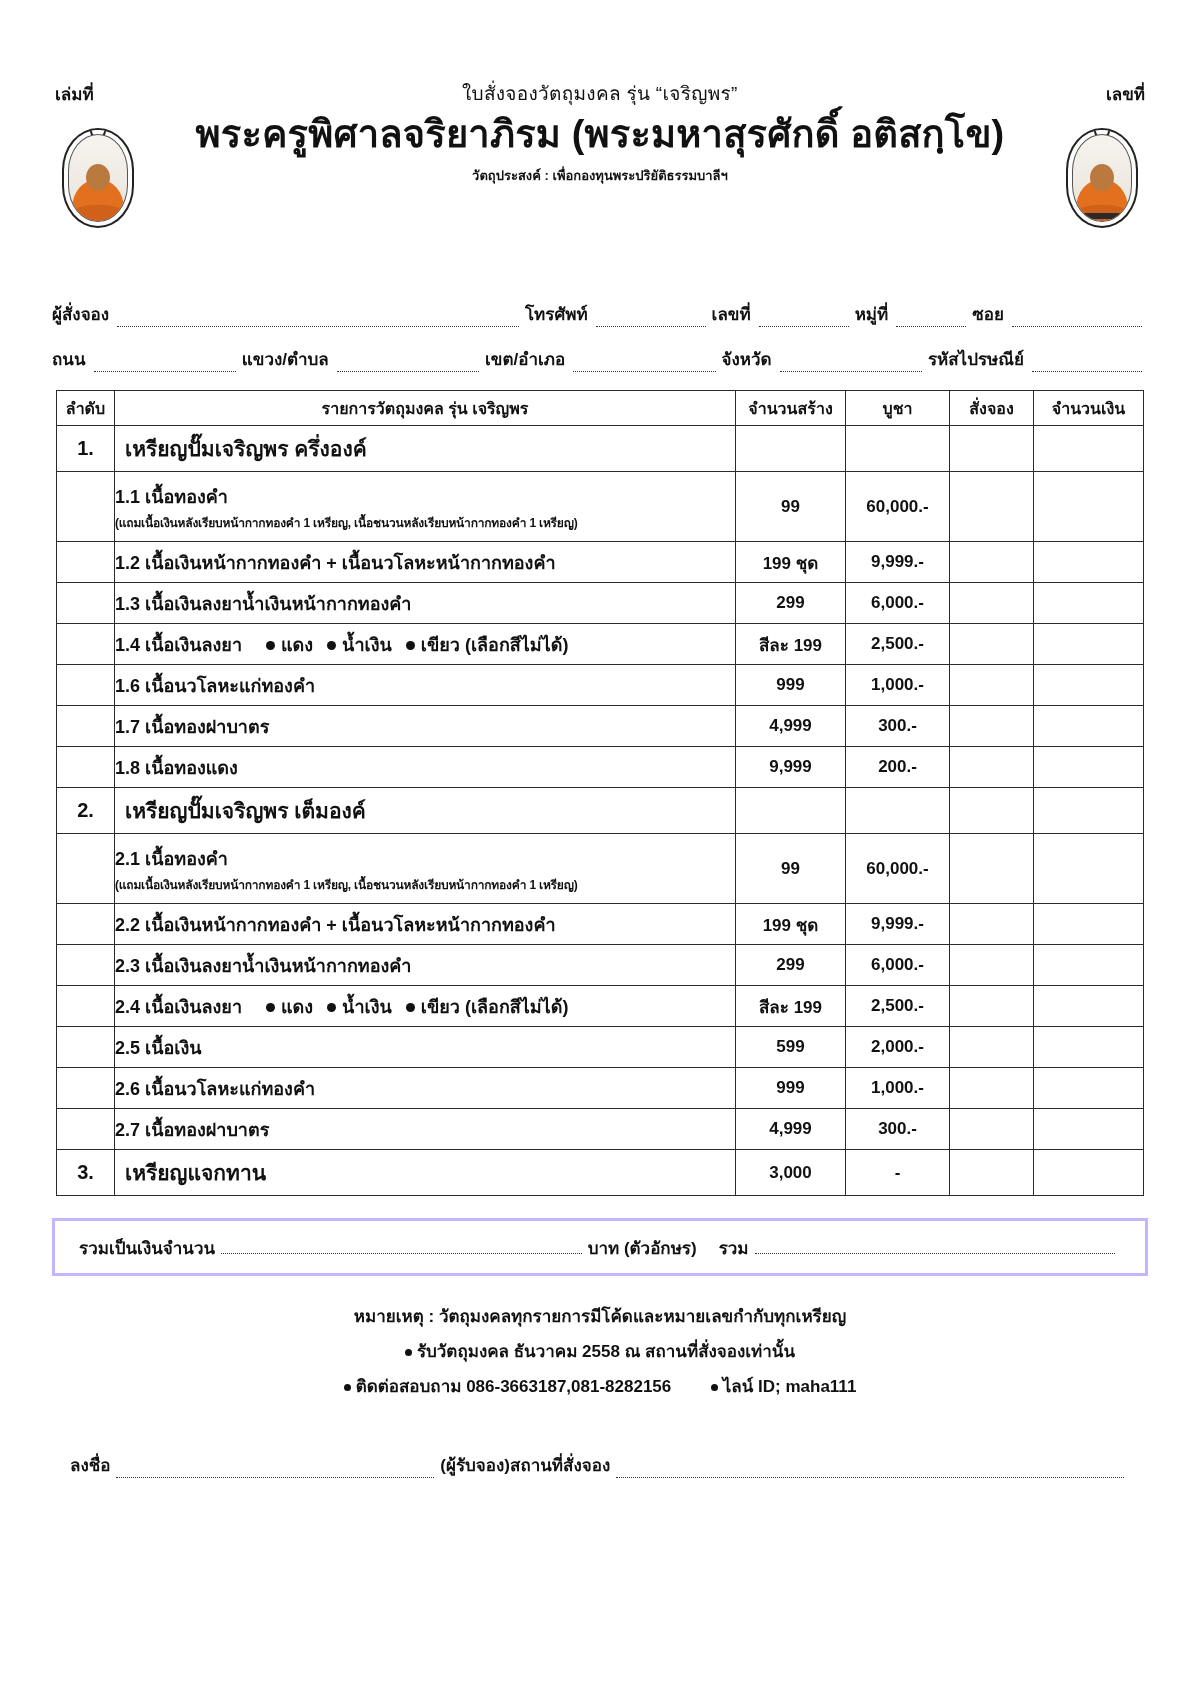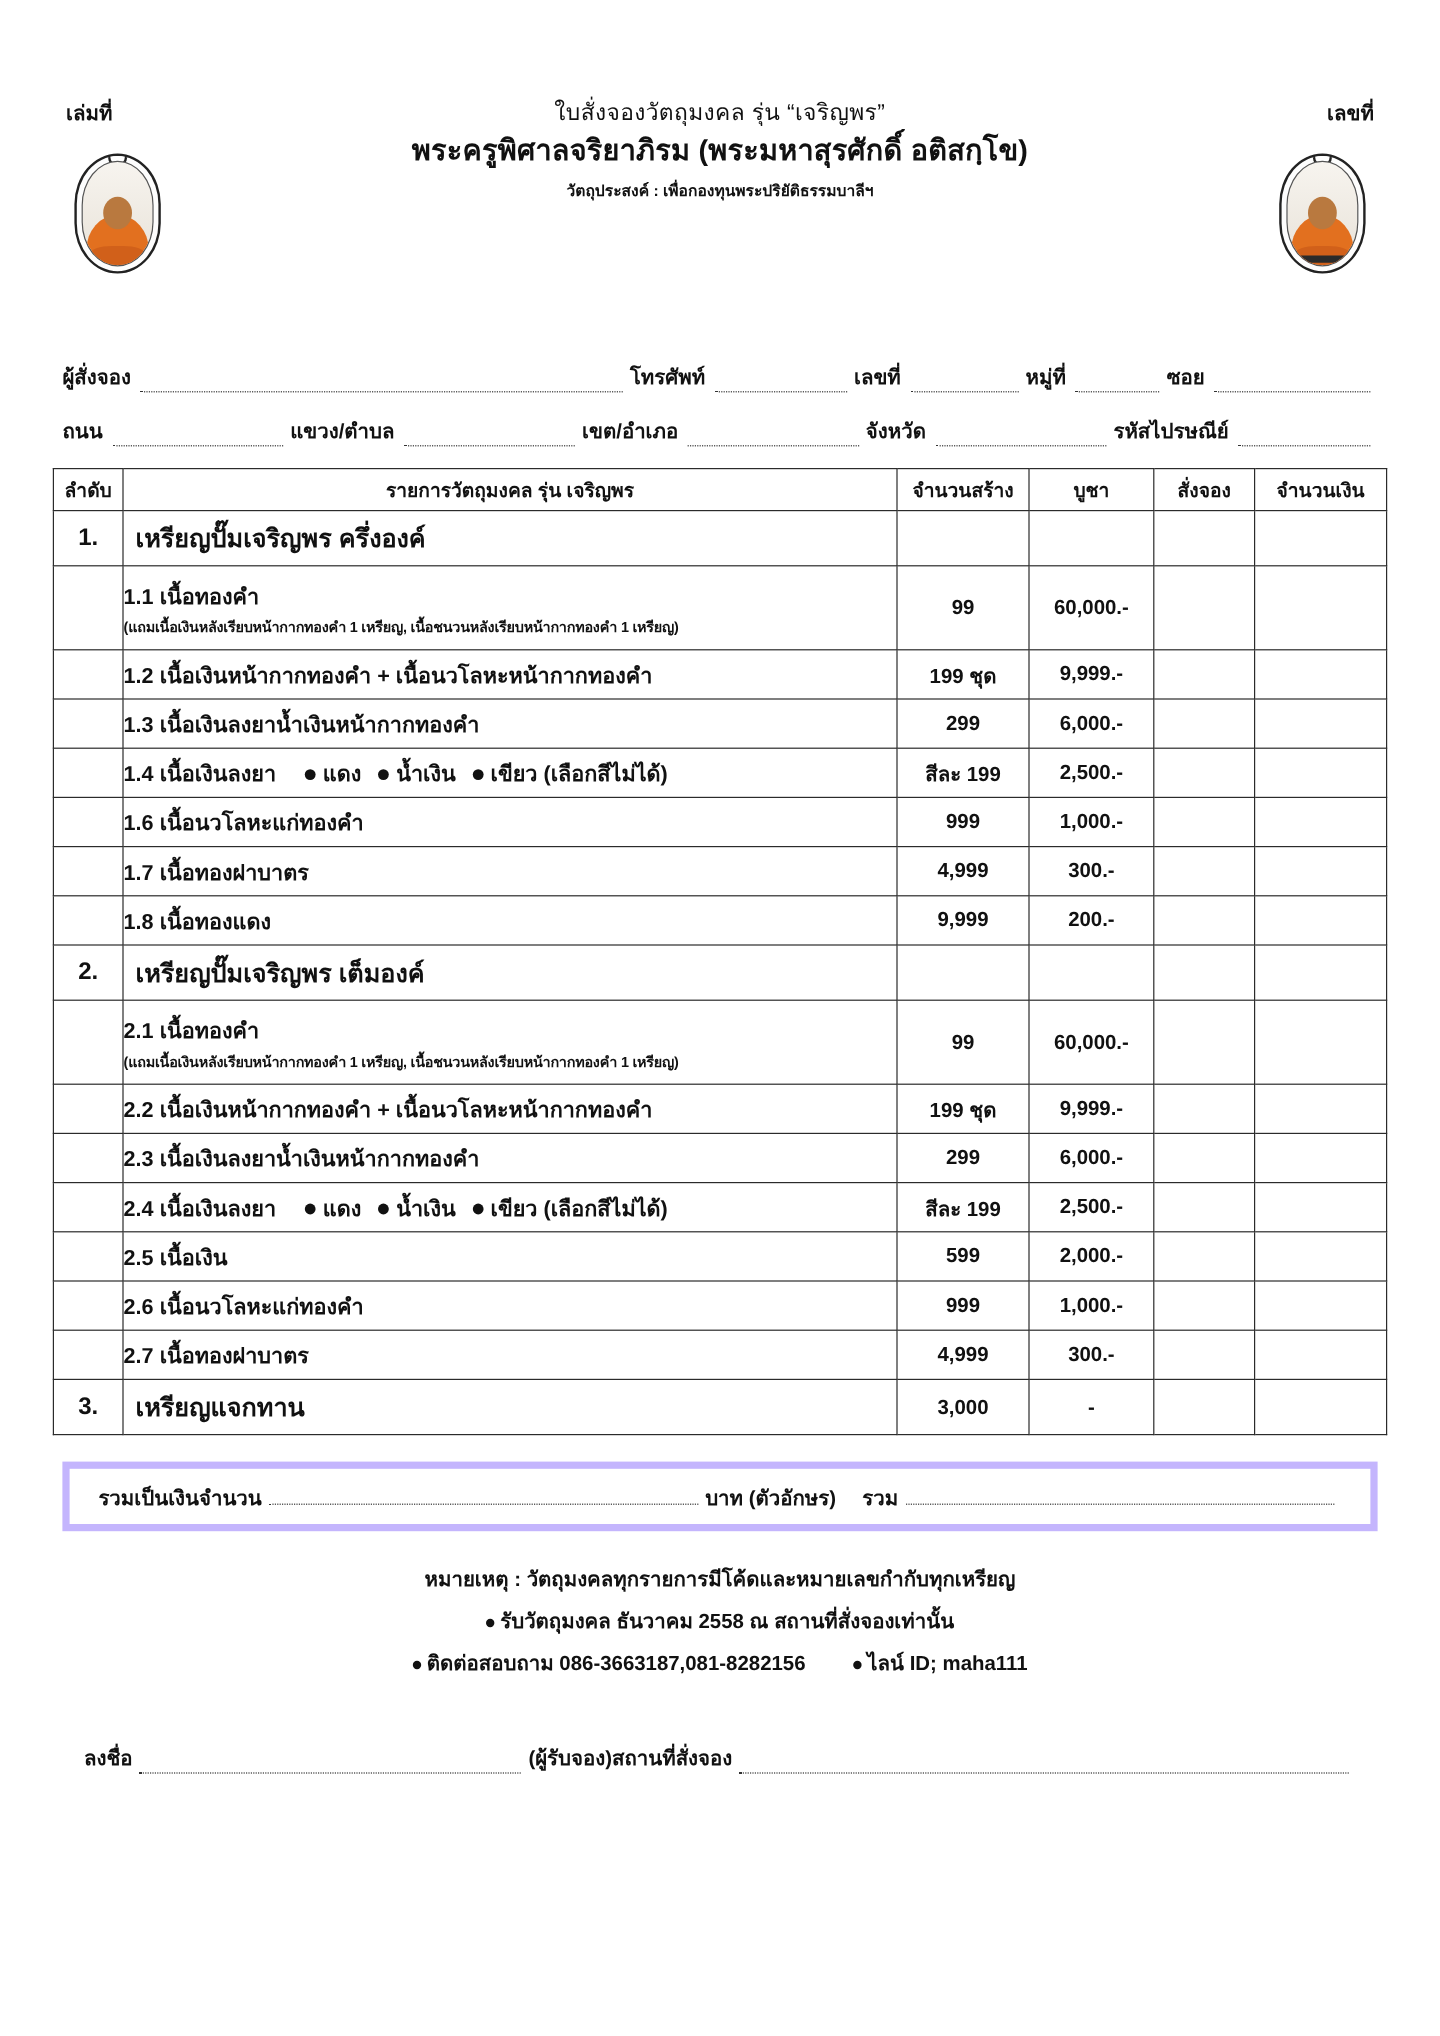--- a/index.html
+++ b/index.html
@@ -45,21 +45,21 @@
   .hdr-left-label, .hdr-right-label {
     font-size: 17px;
     font-weight: bold;
     white-space: nowrap;
   }
   .hdr-center {
     text-align: center;
     margin-top: 4px;
   }
   .title-main {
-    font-size: 24px;
+    font-size: 38px;
     font-weight: bold;
     line-height: 1.18;
     letter-spacing: .2px;
   }
   .title-sub {
     font-size: 25px;
     font-weight: bold;
     line-height: 1.3;
     margin-top: 4px;
   }
@@ -152,21 +152,21 @@
     margin: 0 6px;
     min-width: 20px;
   }
   .fx-70 { flex: 0 0 70px; }
   .fx-90 { flex: 0 0 90px; }
   .fx-110 { flex: 0 0 110px; }
   .fx-130 { flex: 0 0 130px; }
 
   
   .tbl-wrap {
-    padding: 0 44px;
+    padding: 0 56px;
     box-sizing: border-box;
     margin-top: 4px;
   }
   table.order {
     width: 100%;
     border-collapse: collapse;
     table-layout: fixed;
   }
   table.order th, table.order td {
     border: 1px solid #2b2b2b;
@@ -222,21 +222,21 @@
     background: #111;
     border-radius: 50%;
     margin: 0 6px 0 14px;
     vertical-align: middle;
   }
   .bullet.first { margin-left: 24px; }
 
   
   .total-box {
     margin: 22px 52px 0 52px;
-    border: 6px solid #c4b5fd;
+    border: 3px solid #c4b5fd;
     height: 58px;
     display: flex;
     align-items: center;
     padding: 0 24px;
     box-sizing: border-box;
     font-size: 17px;
     font-weight: bold;
   }
 
   

